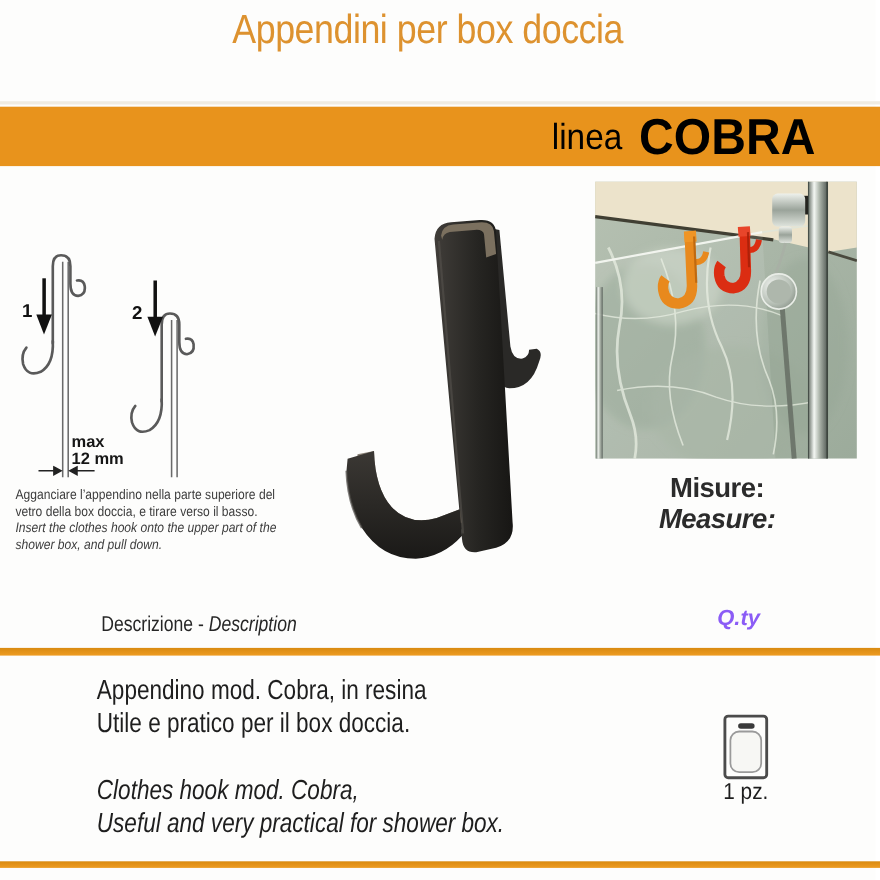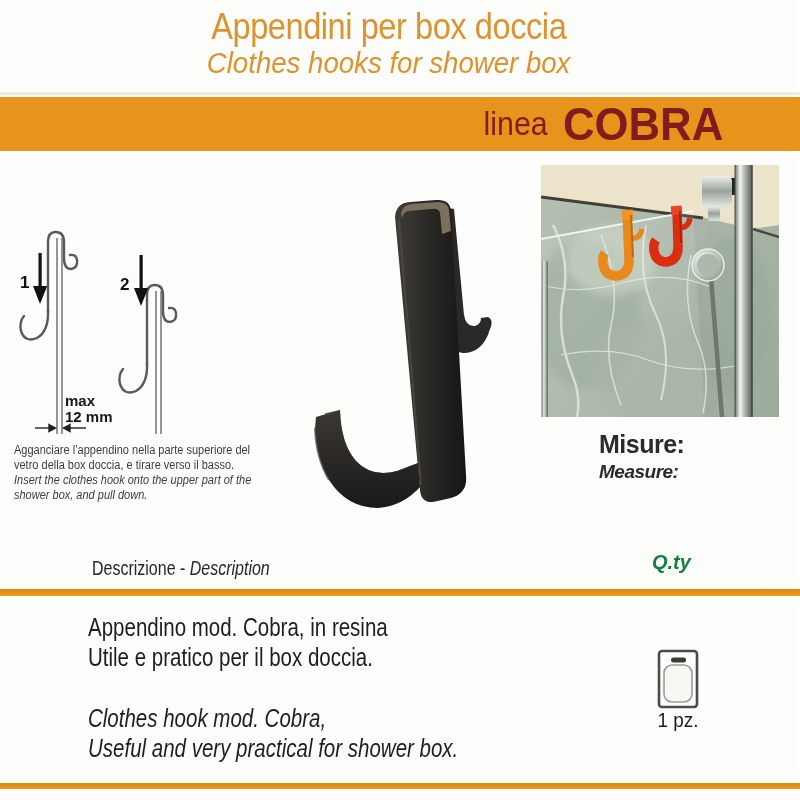--- a/index.html
+++ b/index.html
@@ -8,39 +8,39 @@
   .abs{position:absolute;}
 
   
   .title-row{left:0;top:6px;width:778px;text-align:center;}
   .title{display:inline-block;font-size:37px;color:#dd922f;letter-spacing:-0.5px;transform:scaleX(.88);transform-origin:center top;white-space:nowrap;}
   .subtitle-row{left:0;top:46px;width:778px;text-align:center;}
   .subtitle{display:inline-block;font-size:30px;font-style:italic;color:#dd922f;transform:scaleX(.92);transform-origin:center top;white-space:nowrap;}
   .pre-banner-line{left:0;top:92px;width:800px;height:3px;background:#efebe2;}
 
   
-  .banner{left:0;top:97px;width:800px;height:54px;background:#e8931c;display:flex;align-items:center;justify-content:flex-end;padding-right:68px;box-sizing:border-box;color:#7f1d1d;}
+  .banner{left:0;top:97px;width:800px;height:54px;background:#e8931c;display:flex;align-items:center;justify-content:flex-end;padding-right:50px;box-sizing:border-box;color:#000000;}
   .banner-prefix{font-size:33px;line-height:54px;margin-right:16px;transform:scaleX(.92);transform-origin:right bottom;}
   .banner-name{font-size:46px;font-weight:bold;line-height:54px;letter-spacing:0px;transform:scaleX(.95);transform-origin:left bottom;}
 
   
   .caption{left:14px;top:443px;width:300px;font-size:12.5px;line-height:15px;color:#3d3d3d;transform:scaleX(.88);transform-origin:left top;white-space:nowrap;}
   .caption .it{font-style:normal;}
   .caption .en{font-style:italic;}
 
   
   .measure{left:599px;top:431px;}
   .measure-it{font-size:25px;font-weight:bold;line-height:27px;letter-spacing:-0.5px;text-align:center;}
-  .measure-en{font-size:19px;font-weight:bold;font-style:italic;line-height:28px;letter-spacing:-0.5px;}
+  .measure-en{font-size:25px;font-weight:bold;font-style:italic;line-height:28px;letter-spacing:-0.5px;}
   .measure-val{font-size:19px;margin-top:7px;letter-spacing:-0.3px;color:#222;}
 
   
   .desc-header{left:92px;top:557px;font-size:19.5px;color:#262626;transform:scaleX(.82);transform-origin:left top;white-space:nowrap;}
   .desc-header .en{font-style:italic;}
-  .qty-header{left:652px;top:551px;font-size:20px;font-weight:bold;font-style:italic;color:#15803d;}
+  .qty-header{left:652px;top:551px;font-size:20px;font-weight:bold;font-style:italic;color:#8b5cf6;}
 
   .rule{left:0;width:800px;background:linear-gradient(#d98a10,#ee9c22);}
   .rule1{top:589px;height:7px;}
   .rule2{top:783px;height:6px;}
 
   
   .body-desc{left:88px;top:612px;font-size:25px;line-height:30px;color:#1e1e1e;transform:scaleX(.82);transform-origin:left top;white-space:nowrap;}
   .body-desc .gap{height:31px;}
   .body-desc .en{font-style:italic;}
 
@@ -48,23 +48,20 @@
 
   svg text{font-family:"Liberation Sans",sans-serif;}
 </style>
 </head>
 <body>
 
 <div class="page">
 
   <div class="abs title-row">
     <span class="title">Appendini per box doccia</span>
-  </div>
-  <div class="abs subtitle-row">
-    <span class="subtitle">Clothes hooks for shower box</span>
   </div>
   <div class="abs pre-banner-line"></div>
 
   <div class="abs banner">
     <span class="banner-prefix">linea</span>
     <span class="banner-name">COBRA</span>
   </div>
 
   <svg class="abs" style="left:8px;top:212px;" width="260" height="222" viewBox="0 0 260 222">
     <g stroke="#6a6a6a" stroke-width="1.4" fill="none">

